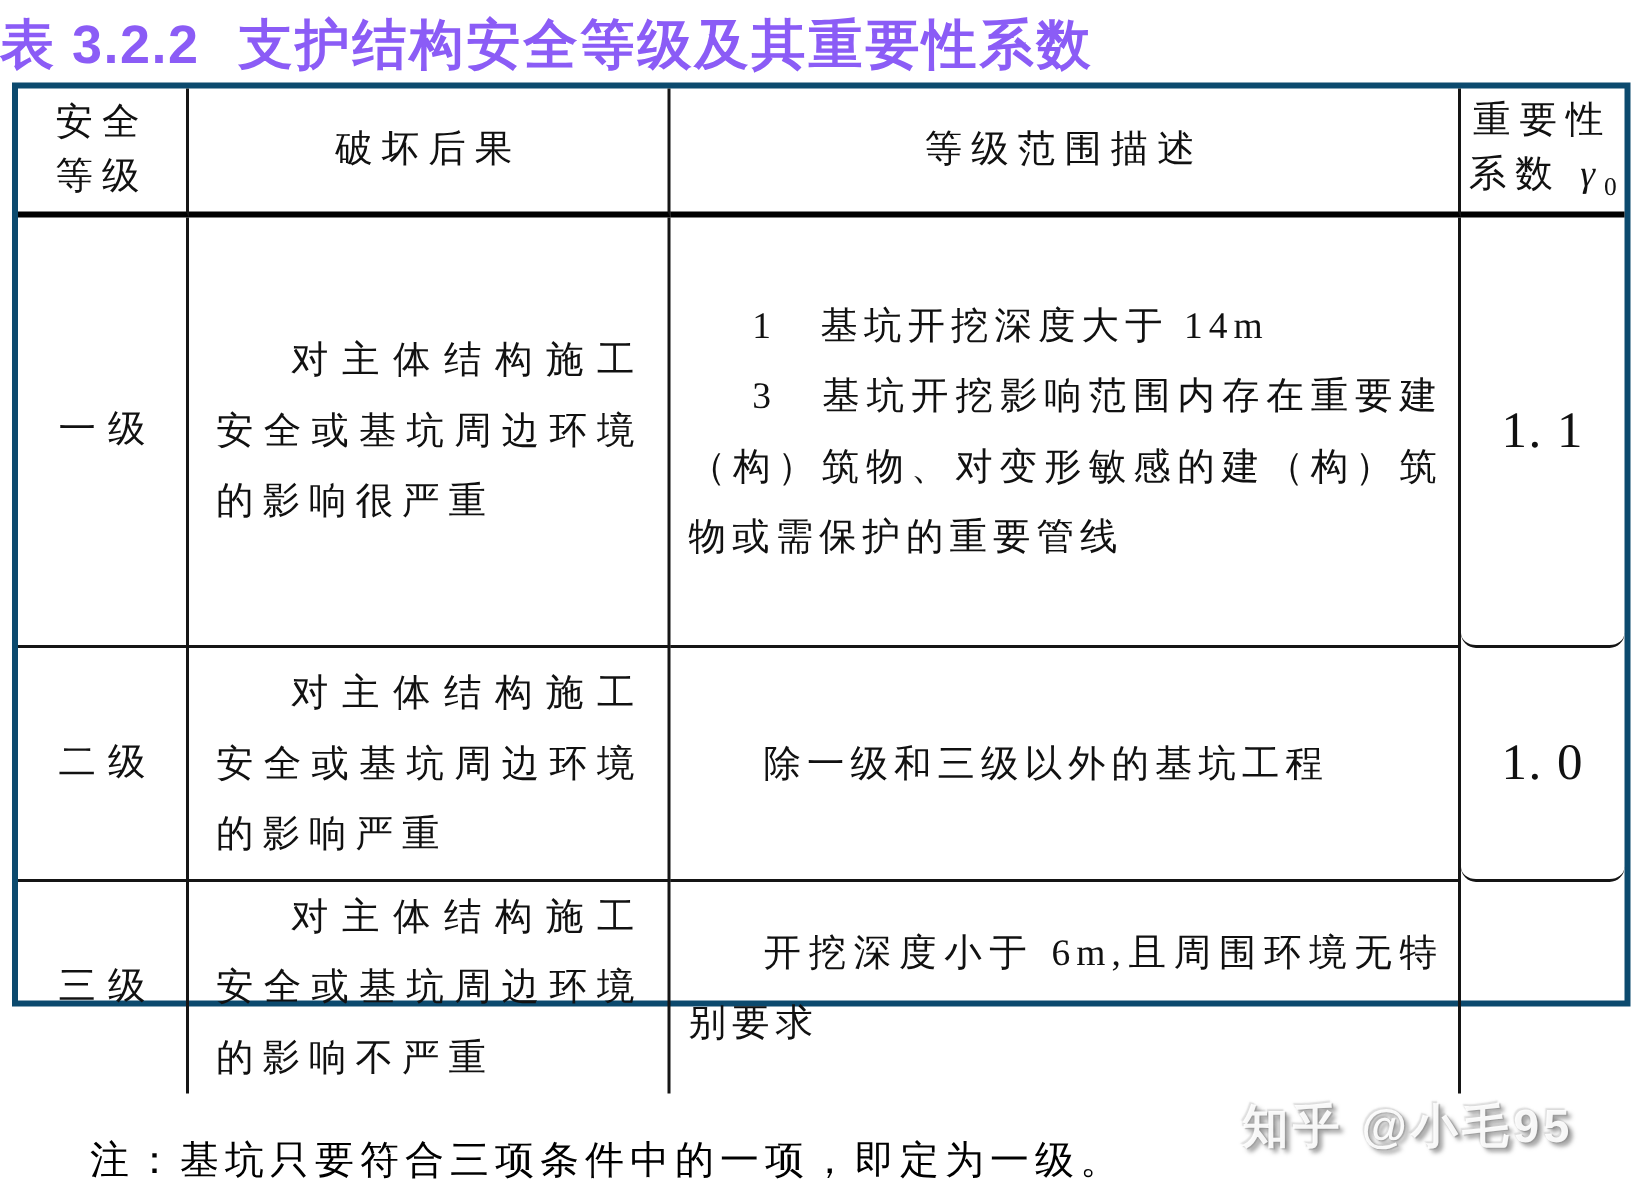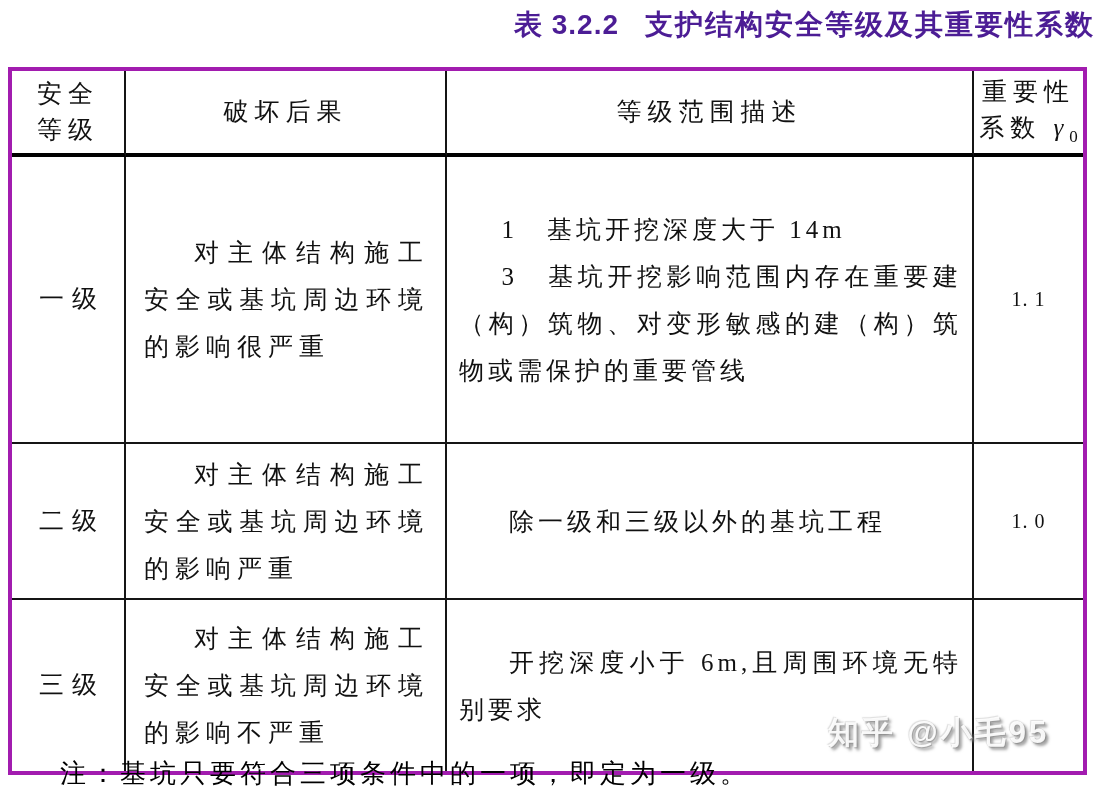--- a/index.html
+++ b/index.html
@@ -8,57 +8,56 @@
     background: #ffffff;
     overflow: hidden;
     font-family: "Liberation Serif", "DejaVu Serif", serif;
     color: #111;
   }
   .page { position: relative; width: 1095px; height: 793px; }
 
   
   .title {
     position: absolute; top: 6px; left: 0; width: 100%;
-    text-align: right;
+    text-align: left;
     font-family: "Liberation Sans", "DejaVu Sans", sans-serif;
     font-weight: 800;
-    font-size: 28px;
+    font-size: 36px;
     letter-spacing: 2px;
-    color: #4c1d95;
+    color: #8b5cf6;
   }
   .title .tno { margin-right: 26px; letter-spacing: 1px; }
 
   
   .tbl {
     position: absolute; left: 8px; top: 55px;
-    width: 1079px; height: 708px;
+    width: 1079px; height: 616px;
     box-sizing: border-box;
-    border: 4px solid #a21caf;
+    border: 4px solid #0c4a6e;
     display: grid;
     grid-template-columns: 114px 321px 527px 1fr;
     grid-template-rows: 86px 287px 156px 1fr;
     background: #fff;
-    margin-top: 12px;
   }
   .c {
     box-sizing: border-box;
     border-right: 2px solid #151515;
     border-bottom: 2px solid #151515;
     display: flex; flex-direction: column;
     justify-content: center;
     font-size: 25px;
     line-height: 1.45;
   }
   .c.lastcol { border-right: none; }
   .c.lastrow { border-bottom: none; }
   .c.hdr { border-bottom: 4px solid #000; text-align: center; letter-spacing: 6px; }
   .center { align-items: center; }
 
   .grade { letter-spacing: 8px; text-indent: 8px; }
-  .coef  { font-size: 20px; letter-spacing: 1px; }
+  .coef  { font-size: 34px; letter-spacing: 1px; border-radius: 10px; }
 
   .conseq {
     padding: 0 16px 0 18px;
     letter-spacing: 6px;
     line-height: 47px;
     text-align: justify;
     align-items: flex-end;
   }
   .conseq .para { text-indent: 2em; margin: 0; }
 
@@ -77,21 +76,21 @@
   .note {
     position: absolute; left: 60px; top: 756px;
     font-size: 26px;
     letter-spacing: 4px;
     color: #000000;
     white-space: nowrap;
   }
 
   
   .watermark {
-    position: absolute; left: 828px; top: 712px;
+    position: absolute; left: 828px; top: 730px;
     font-family: "Liberation Sans", "DejaVu Sans", sans-serif;
     font-size: 31px;
     font-weight: 700;
     letter-spacing: 3px;
     color: rgba(255,255,255,0.92);
     text-shadow: 3px 3px 3px rgba(125,125,125,0.75),
                  1px 1px 1px rgba(150,150,150,0.8),
                  -1px -1px 1px rgba(190,190,190,0.5);
     z-index: 5;
     white-space: nowrap;

